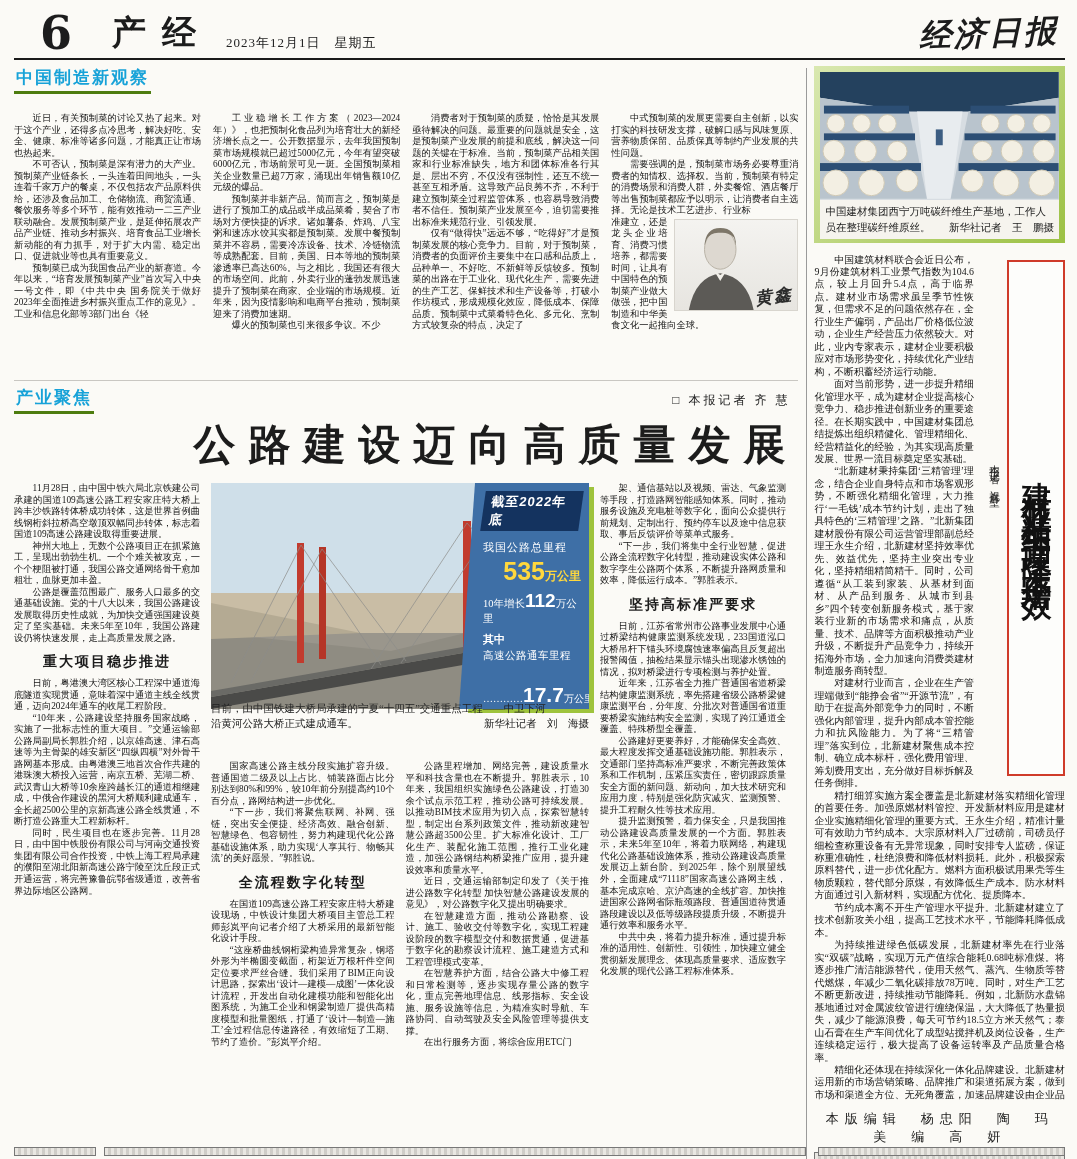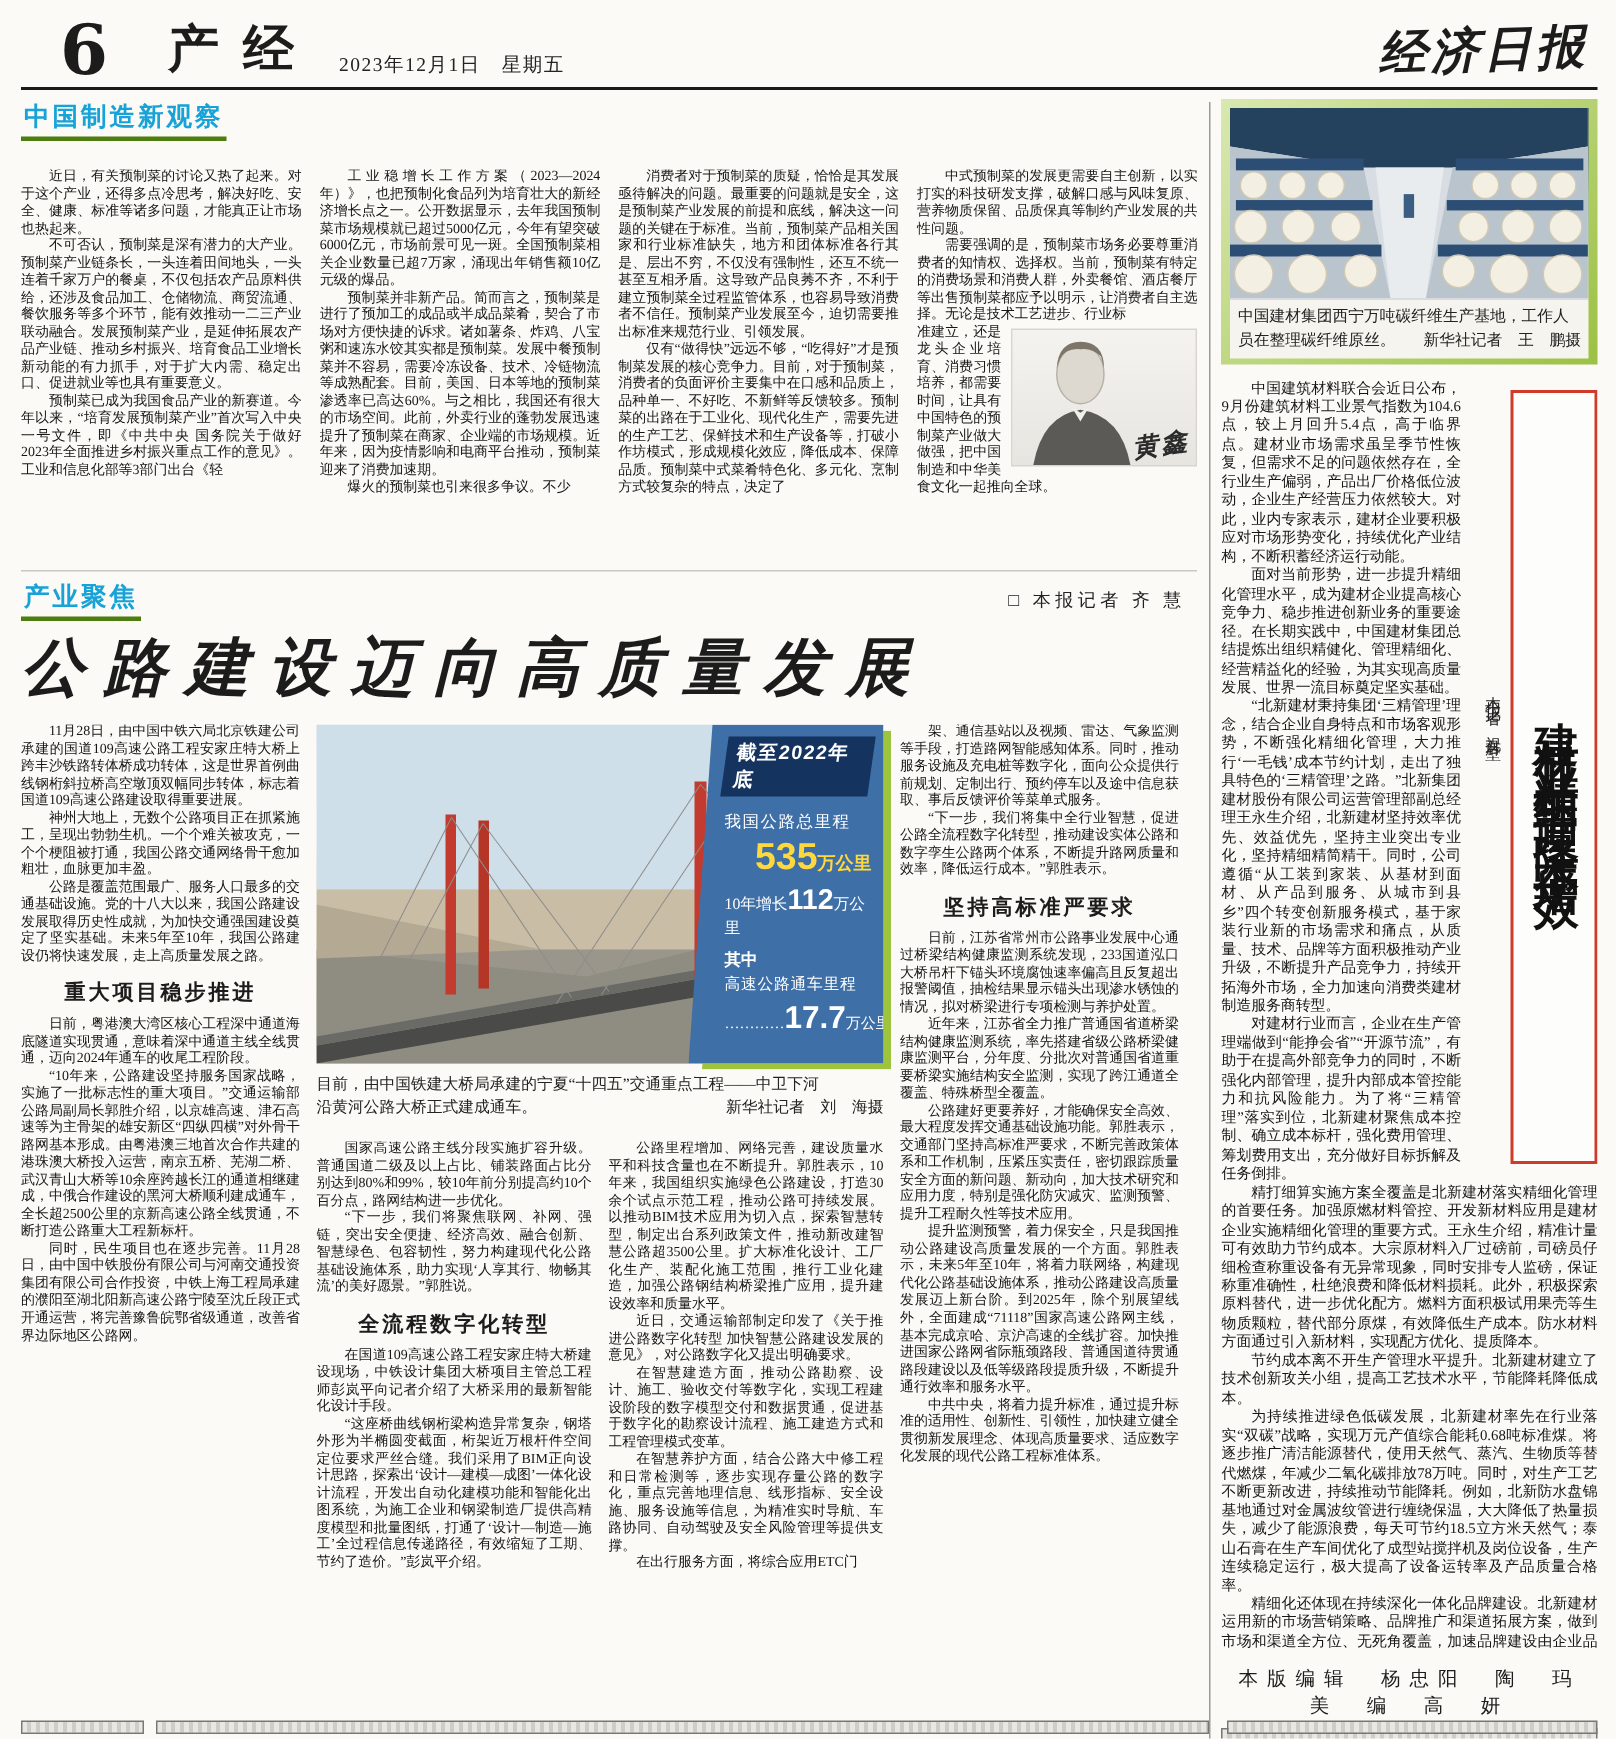--- a/index.html
+++ b/index.html
@@ -40,21 +40,21 @@
               background:linear-gradient(180deg,#f4f3f0,#e7e5e0); border:1px solid #d8d5ce; }
   .portrait svg { position:absolute; inset:0; }
   .sig { position:absolute; right:4px; bottom:2px; font-size:17px; font-weight:bold; font-style:italic;
          letter-spacing:2px; color:#2b2b2b; transform:rotate(-8deg); }
   .noindent { text-indent:0; }
 
   
   .a2 { border-top:1px solid #c9c7c2; margin-top:7px; padding-top:5px; }
   .a2-top { position:relative; height:24px; }
   .a2-byline { position:absolute; right:8px; top:6px; font-size:12px; letter-spacing:3px; color:#222; }
-  .a2-head { text-align:left; font-size:42px; font-weight:bold; letter-spacing:13px; margin:7px 0 10px 0;font-style:italic; }
+  .a2-head { text-align:right; font-size:42px; font-weight:bold; letter-spacing:13px; margin:7px 0 10px 0; }
   .a2-body { display:flex; gap:11px; height:592px; overflow:hidden; }
   .a2-col { width:186px; flex:0 0 auto; overflow:hidden; }
   .a2-mid { width:378px; flex:0 0 auto; }
   .a2-midcols { display:flex; gap:11px; margin-top:6px; height:300px; overflow:hidden; }
   .a2-midcol { flex:1 1 0; overflow:hidden; }
 
   
   .photo-wrap { position:relative; width:378px; height:272px; }
   .photo { position:absolute; inset:0 0 46px 0; background:linear-gradient(180deg,#cfe0ea 0%,#dfe7ea 35%,#cabfa8 62%,#a8a295 75%,#8e8d84 100%); overflow:hidden; }
   .info { position:absolute; top:0; right:0; width:132px; height:226px; }
@@ -63,23 +63,23 @@
   .info-hd { display:inline-block; background:#14335f; color:#fff; font-weight:bold; font-size:13px;
              padding:2px 7px; transform:skewX(-8deg); font-family:"Liberation Sans","DejaVu Sans",sans-serif; letter-spacing:1px;}
   .info-l1 { font-size:11px; margin-top:9px; letter-spacing:1px; }
   .info-big1 { text-align:right; color:#ffd83d; font-weight:bold; margin-top:2px; }
   .info-big1 b { font-size:25px; font-family:"Liberation Sans","DejaVu Sans",sans-serif; }
   .info-big1 span { font-size:12px; }
   .info-l2 { font-size:10.5px; margin-top:4px; }
   .info-l2 b { font-size:19px; font-family:"Liberation Sans","DejaVu Sans",sans-serif; }
   .info-l3 { font-size:11px; font-weight:bold; margin-top:6px; }
   .info-l4 { font-size:10.5px; margin-top:2px; letter-spacing:0.5px; }
-  .info-l5 { font-size:10px; margin-top:4px; white-space:nowrap; }
+  .info-l5 { font-size:10px; margin-top:20px; white-space:nowrap; }
   .info-l5 b { font-size:21px; font-family:"Liberation Sans","DejaVu Sans",sans-serif; }
-  .photo-cap { position:absolute; left:0; right:0; bottom:0; height:44px; padding-top:5px;
+  .photo-cap { position:absolute; left:0; right:0; bottom:15px; height:44px; padding-top:5px;
                font-size:10.5px; line-height:1.45; color:#222; }
   .cap-credit { float:right; }
 
   
   .sb-photo-frame { background:linear-gradient(135deg,#d9e8b0,#9cc144); padding:6px 6px 4px 6px; }
   .sb-photo { height:128px; background:linear-gradient(180deg,#27415f 0%,#3c5d82 18%,#9fb3c4 45%,#d8dde2 100%); position:relative; overflow:hidden; }
   .sb-photo svg { position:absolute; inset:0; }
   .sb-cap { background:#f6f4ee; padding:4px 5px 3px 5px; font-size:10.5px; line-height:1.5; color:#222; }
   .sb-article { margin-top:11px; height:846px; overflow:hidden; font-size:9.9px; }
   .sb-article .para { font-size:9.9px; line-height:1.26; }

